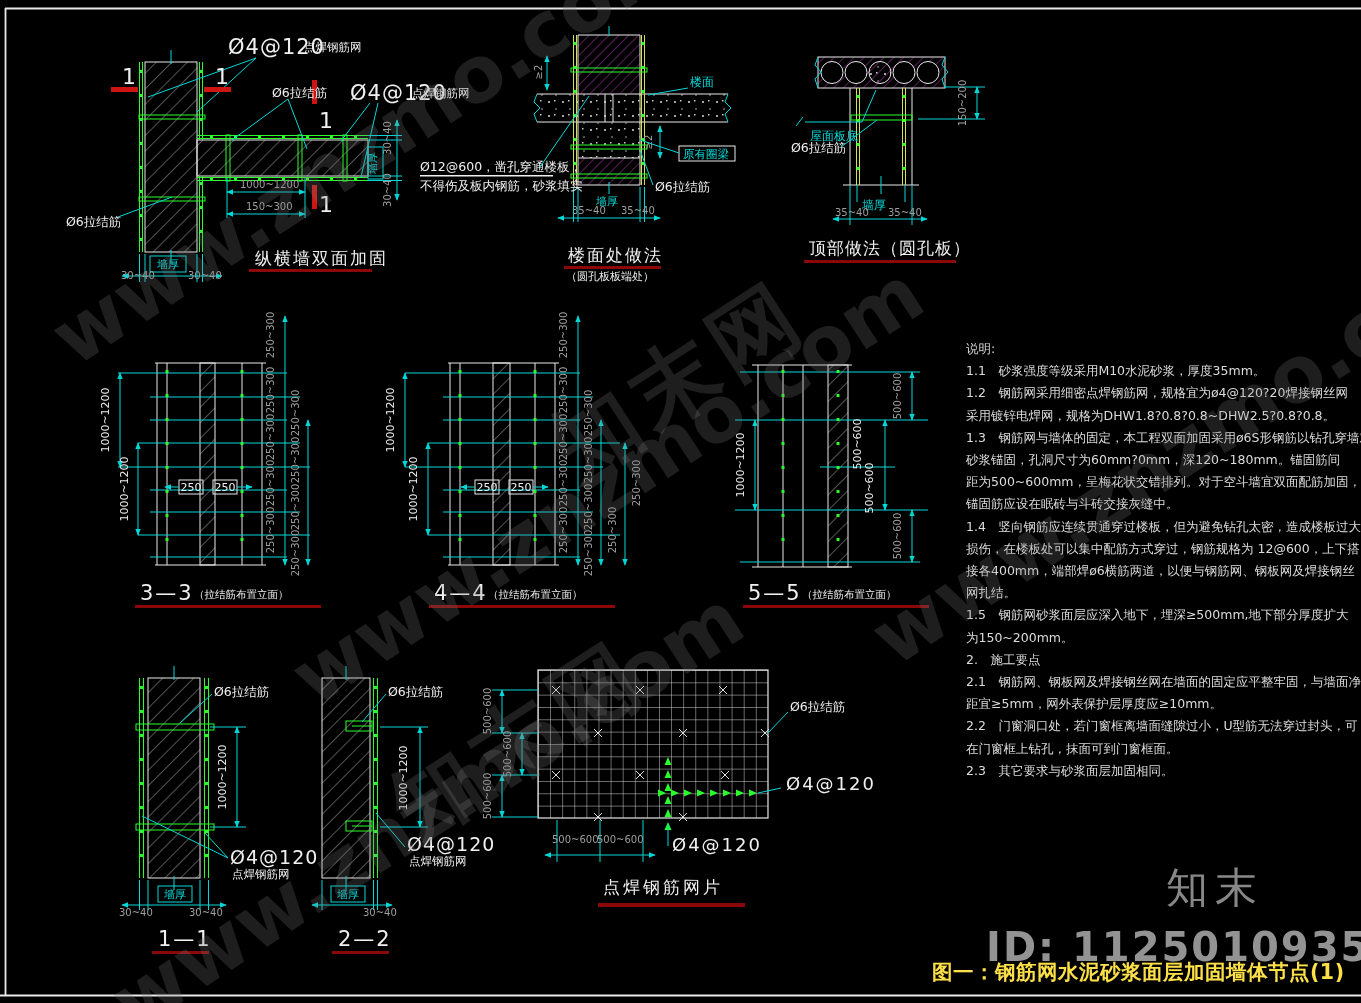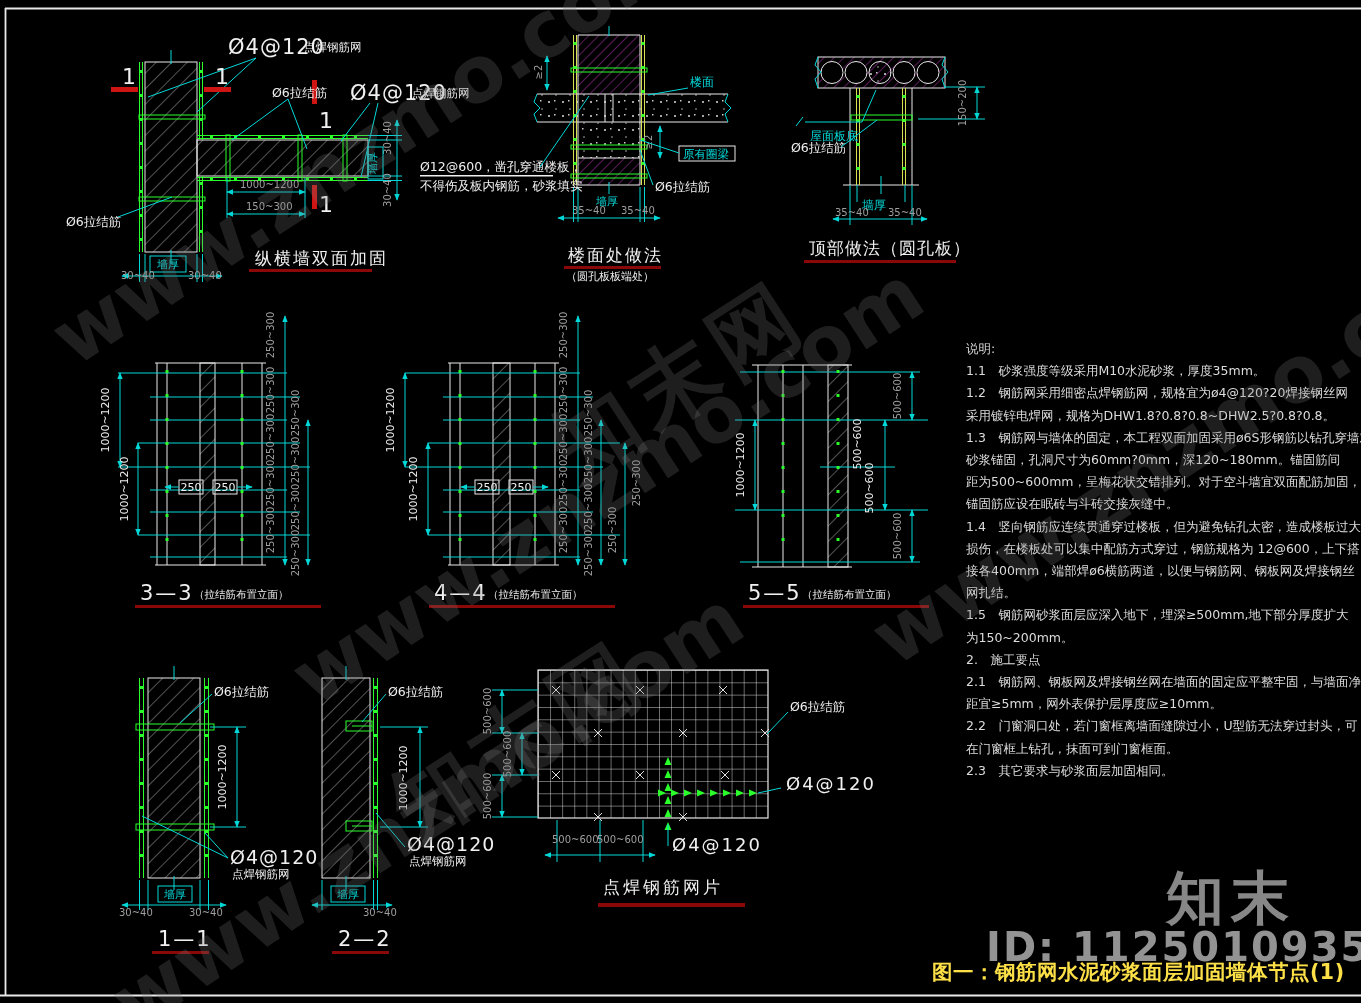--- a/index.html
+++ b/index.html
@@ -21,22 +21,22 @@
   svg .garr{fill:#2bff2b}
   svg .redbar{fill:#cf1414}
   svg .under{fill:#8a0808}
   .notes{position:absolute;left:966px;top:338px;width:400px;color:#dcdcdc;
          font-size:12.5px;line-height:22.2px;white-space:nowrap;}
   .footer-title{position:absolute;left:932px;top:958px;color:#fde047;font-weight:bold;
          font-size:20.5px;letter-spacing:0.5px;white-space:nowrap;text-align:center;}
   .wm{position:absolute;color:#7a7a7a;opacity:0.25;font-size:78px;font-weight:bold;
       transform:rotate(-33deg);transform-origin:left center;white-space:nowrap;pointer-events:none;}
   .wm-cn{font-size:86px;letter-spacing:8px;}
-  .wm-logo{position:absolute;left:1166px;top:860px;color:#8f8f8f;font-size:58px;
-      font-weight:bold;letter-spacing:7px;opacity:0.95;text-align:center;}
+  .wm-logo{position:absolute;left:1166px;top:860px;color:#8f8f8f;font-size:42px;
+      font-weight:normal;letter-spacing:7px;opacity:0.95;text-align:center;}
   .wm-id{position:absolute;left:986px;top:924px;color:#a3a3a3;font-size:40px;
       font-weight:600;letter-spacing:2px;opacity:0.9;white-space:nowrap;}
 </style>
 </head>
 <body>
 
 <div id="stage">
 
 <svg id="cad" width="1361" height="1003" viewBox="0 0 1361 1003">
   <defs>

